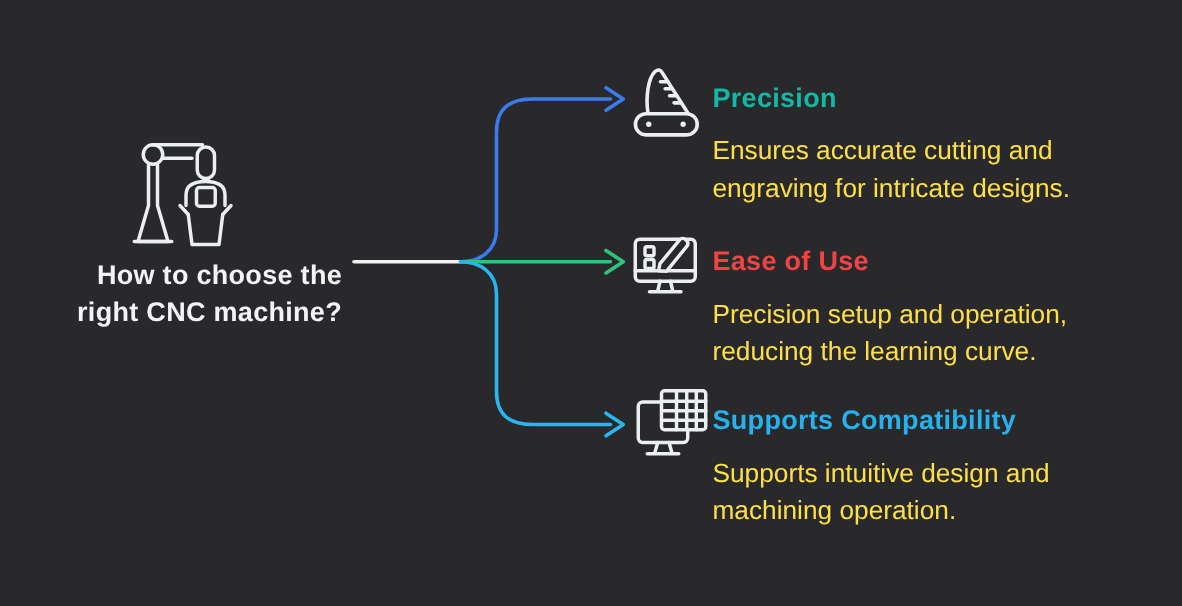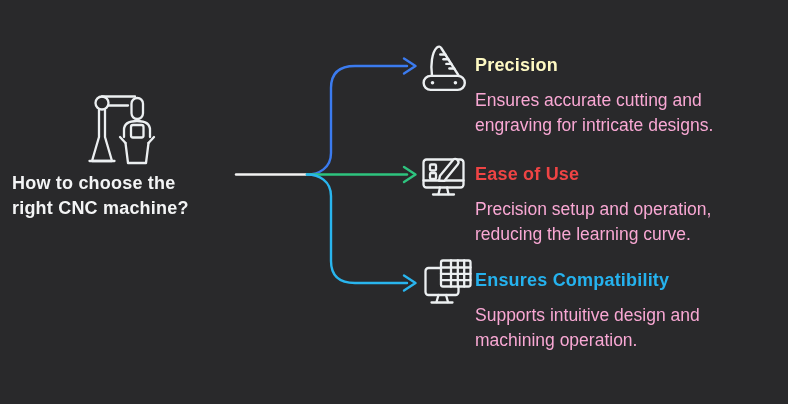--- a/index.html
+++ b/index.html
@@ -10,30 +10,30 @@
   }
   .canvas{
     position:relative;width:788px;height:404px;
     background:#29292b;
   }
   .connector-svg{position:absolute;left:0;top:0;}
   .root-icon{position:absolute;left:88px;top:94px;width:78px;height:76px;}
   .root-title{
     position:absolute;left:12px;top:171px;width:216px;
     color:#f3f4f5;font-size:18px;font-weight:bold;line-height:25px;
-    text-align:left;white-space:pre-line;letter-spacing:.2px;
+    text-align:right;white-space:pre-line;letter-spacing:.2px;
   }
   .item{position:absolute;left:421px;width:330px;}
   .item-icon{position:absolute;left:0;top:0;}
   .item-text{margin-left:54px;}
   .item-heading{
     padding-top:13px;font-size:18px;font-weight:bold;letter-spacing:.2px;
   }
   .item-desc{
-    margin-top:12px;color:#f9a8d4;font-size:17.5px;line-height:25px;
+    margin-top:12px;color:#fde047;font-size:17.5px;line-height:25px;
     white-space:pre-line;
   }
   .icon-stroke{stroke:#eceff1;stroke-width:2.3;fill:none;stroke-linecap:round;stroke-linejoin:round;}
   .icon-fillbg{fill:#29292b;}
   .line{fill:none;stroke-width:2.4;stroke-linecap:round;stroke-linejoin:round;}
 </style>
 </head>
 <body>
 
 <div class="canvas">
@@ -83,21 +83,21 @@
           <circle cx="33" cy="39.2" r="1.7" fill="#eceff1" stroke="none"></circle>
           <path d="M10.5,32 C9,22 10.5,10 15,5.5 Q18,3.2 19.5,6 L36,32"></path>
           <path d="M18.5,12 H23.3"></path>
           <path d="M21.5,16.5 H26.1"></path>
           <path d="M24.3,21 H29"></path>
           <path d="M27.2,25.5 H31.8"></path>
         </g>
       </svg>
     </div>
     <div class="item-text">
-      <div class="item-heading" style="color: #fef9c3;">Precision</div>
+      <div class="item-heading" style="color: #14b8a6;">Precision</div>
       <div class="item-desc">Ensures accurate cutting and
 engraving for intricate designs.</div>
     </div>
   </div>
 
   <div class="item" style="top:151px;">
     <div class="item-icon">
       <svg width="50" height="50" viewBox="0 0 50 50">
         <g class="icon-stroke">
           <rect x="2.5" y="8.5" width="40" height="28" rx="3"></rect>
@@ -124,19 +124,19 @@
           <rect x="4.5" y="11" width="33" height="27" rx="3"></rect>
           <rect class="icon-fillbg" x="20" y="3.5" width="29.5" height="26" rx="2"></rect>
           <path d="M20,10.5 H49.5 M20,16.8 H49.5 M20,23.1 H49.5"></path>
           <path d="M30,3.5 V29.5 M36.8,3.5 V29.5 M43.2,3.5 V29.5"></path>
           <path d="M17.5,38 L15.5,45 M25,38 L27,45"></path>
           <path d="M10.5,45.5 H31.5"></path>
         </g>
       </svg>
     </div>
     <div class="item-text">
-      <div class="item-heading" style="color: rgb(37, 178, 238);">Ensures Compatibility</div>
+      <div class="item-heading" style="color: rgb(37, 178, 238);">Supports Compatibility</div>
       <div class="item-desc">Supports intuitive design and
 machining operation.</div>
     </div>
   </div>
 
 </div>
 
 </body></html>

